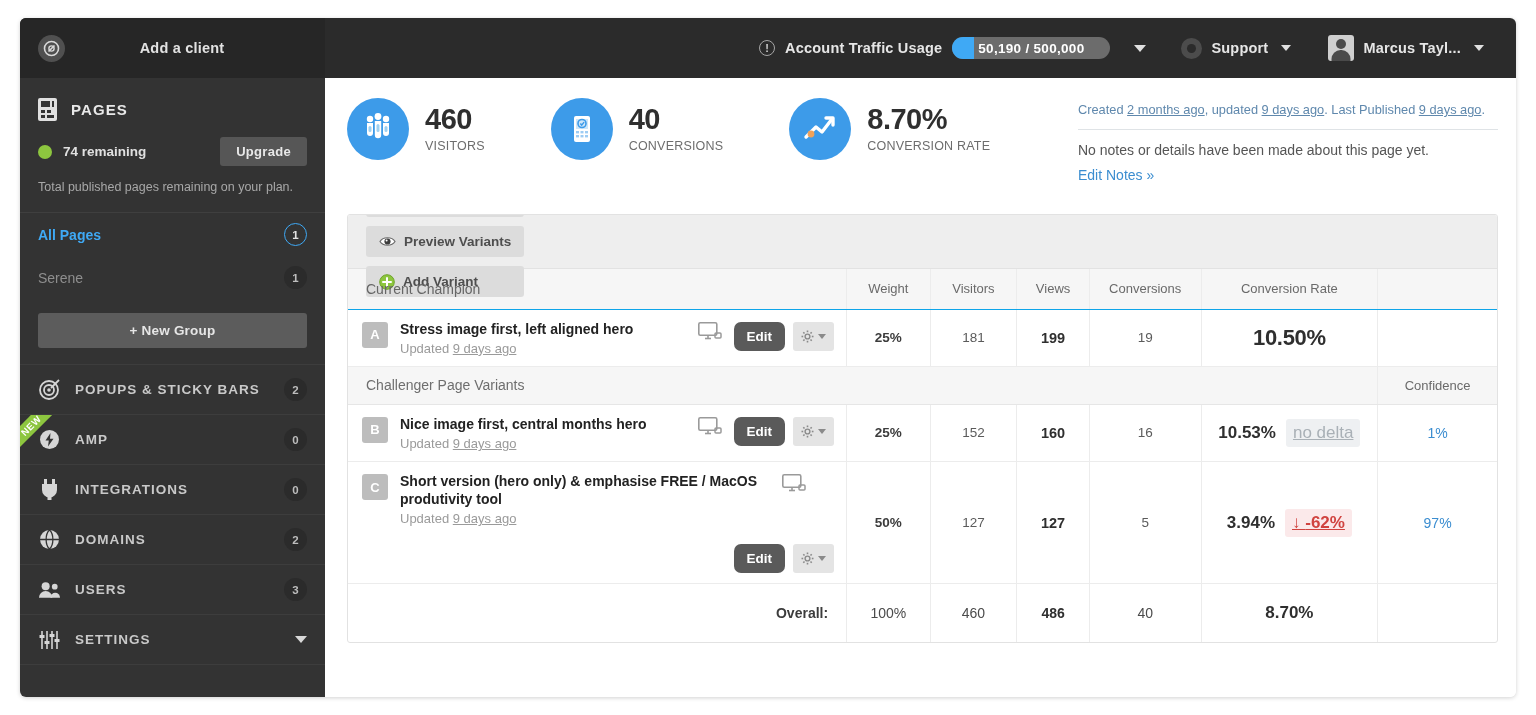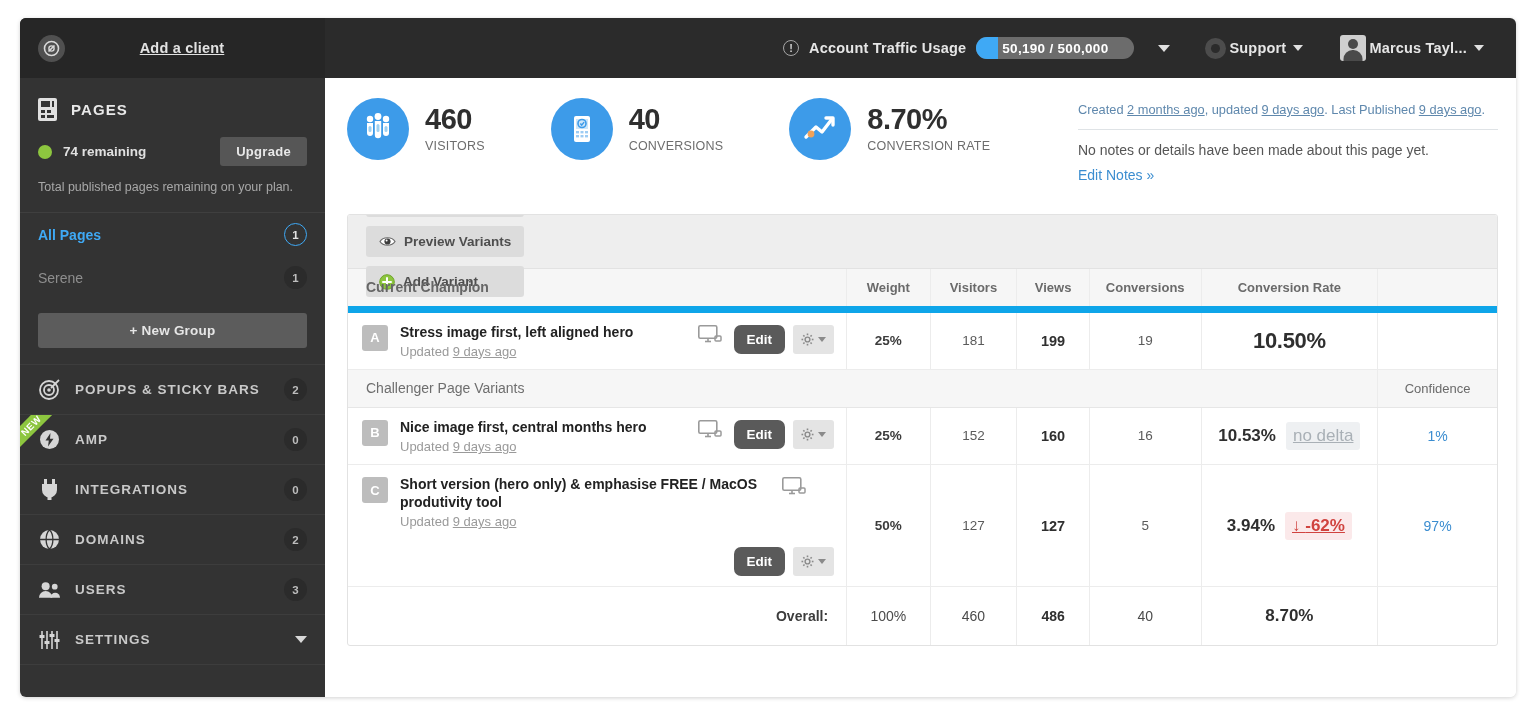--- a/index.html
+++ b/index.html
@@ -50,21 +50,20 @@
     display: flex; align-items: center; justify-content: center;
     flex: 0 0 27px;
   }
   .logo-circle svg { display:block; }
   .add-client {
     flex: 1;
     text-align: center;
     font-size: 14.5px;
     font-weight: bold;
     color: #e2e2e2;
-    text-decoration: underline;
     letter-spacing: .2px;
     margin-right: 26px;
     cursor: pointer;
   }
   .topbar-right {
     flex: 1;
     display: flex;
     align-items: center;
     justify-content: flex-end;
     padding-right: 14px;
@@ -116,21 +115,21 @@
   .caret {
     width: 0; height: 0;
     border-left: 6px solid transparent;
     border-right: 6px solid transparent;
     border-top: 7px solid #e0e0e0;
     margin-left: 14px;
     cursor: pointer;
   }
   .tb-sep { width: 1px; background: #3d3d3d; margin: 12px 0; }
   .tb-item {
-    display: flex; align-items: center; gap: 3px;
+    display: flex; align-items: center; gap: 9px;
     padding: 0 18px;
     cursor: pointer;
   }
   .tb-item .label { font-size: 14.5px; font-weight: bold; color: #e6e6e6; letter-spacing:.2px; }
   .support-icon {
     width: 21px; height: 21px; border-radius: 50%;
     background: #4c4c4c;
     display:flex; align-items:center; justify-content:center;
   }
   .support-icon i { width: 9px; height: 9px; border-radius: 50%; background: #2b2b2b; display:block; }
@@ -309,22 +308,22 @@
     color: #4e4e4e;
     cursor: pointer;
   }
   .hbtn .gi { display:flex; align-items:center; }
 
   table.ab { width: 100%; border-collapse: collapse; table-layout: fixed; }
   table.ab th, table.ab td { border-right: 1px solid #ececec; }
   table.ab th:last-child, table.ab td:last-child { border-right: none; }
   .thead-row th {
     background: #f6f6f6;
-    border-bottom: 7px solid #0ea5e9;
-    font-weight: bold;
+    border-bottom: 1px solid #0ea5e9;
+    font-weight: normal;
     font-size: 13px;
     color: #6a6a6a;
     height: 40px;
     text-align: center;
     padding: 0 4px;
   }
   .thead-row th.lead { text-align: left; padding-left: 18px; font-size: 14px; color: #666; }
   .sub-row td {
     background: #f6f6f6;
     border-bottom: 1px solid #e6e6e6;

